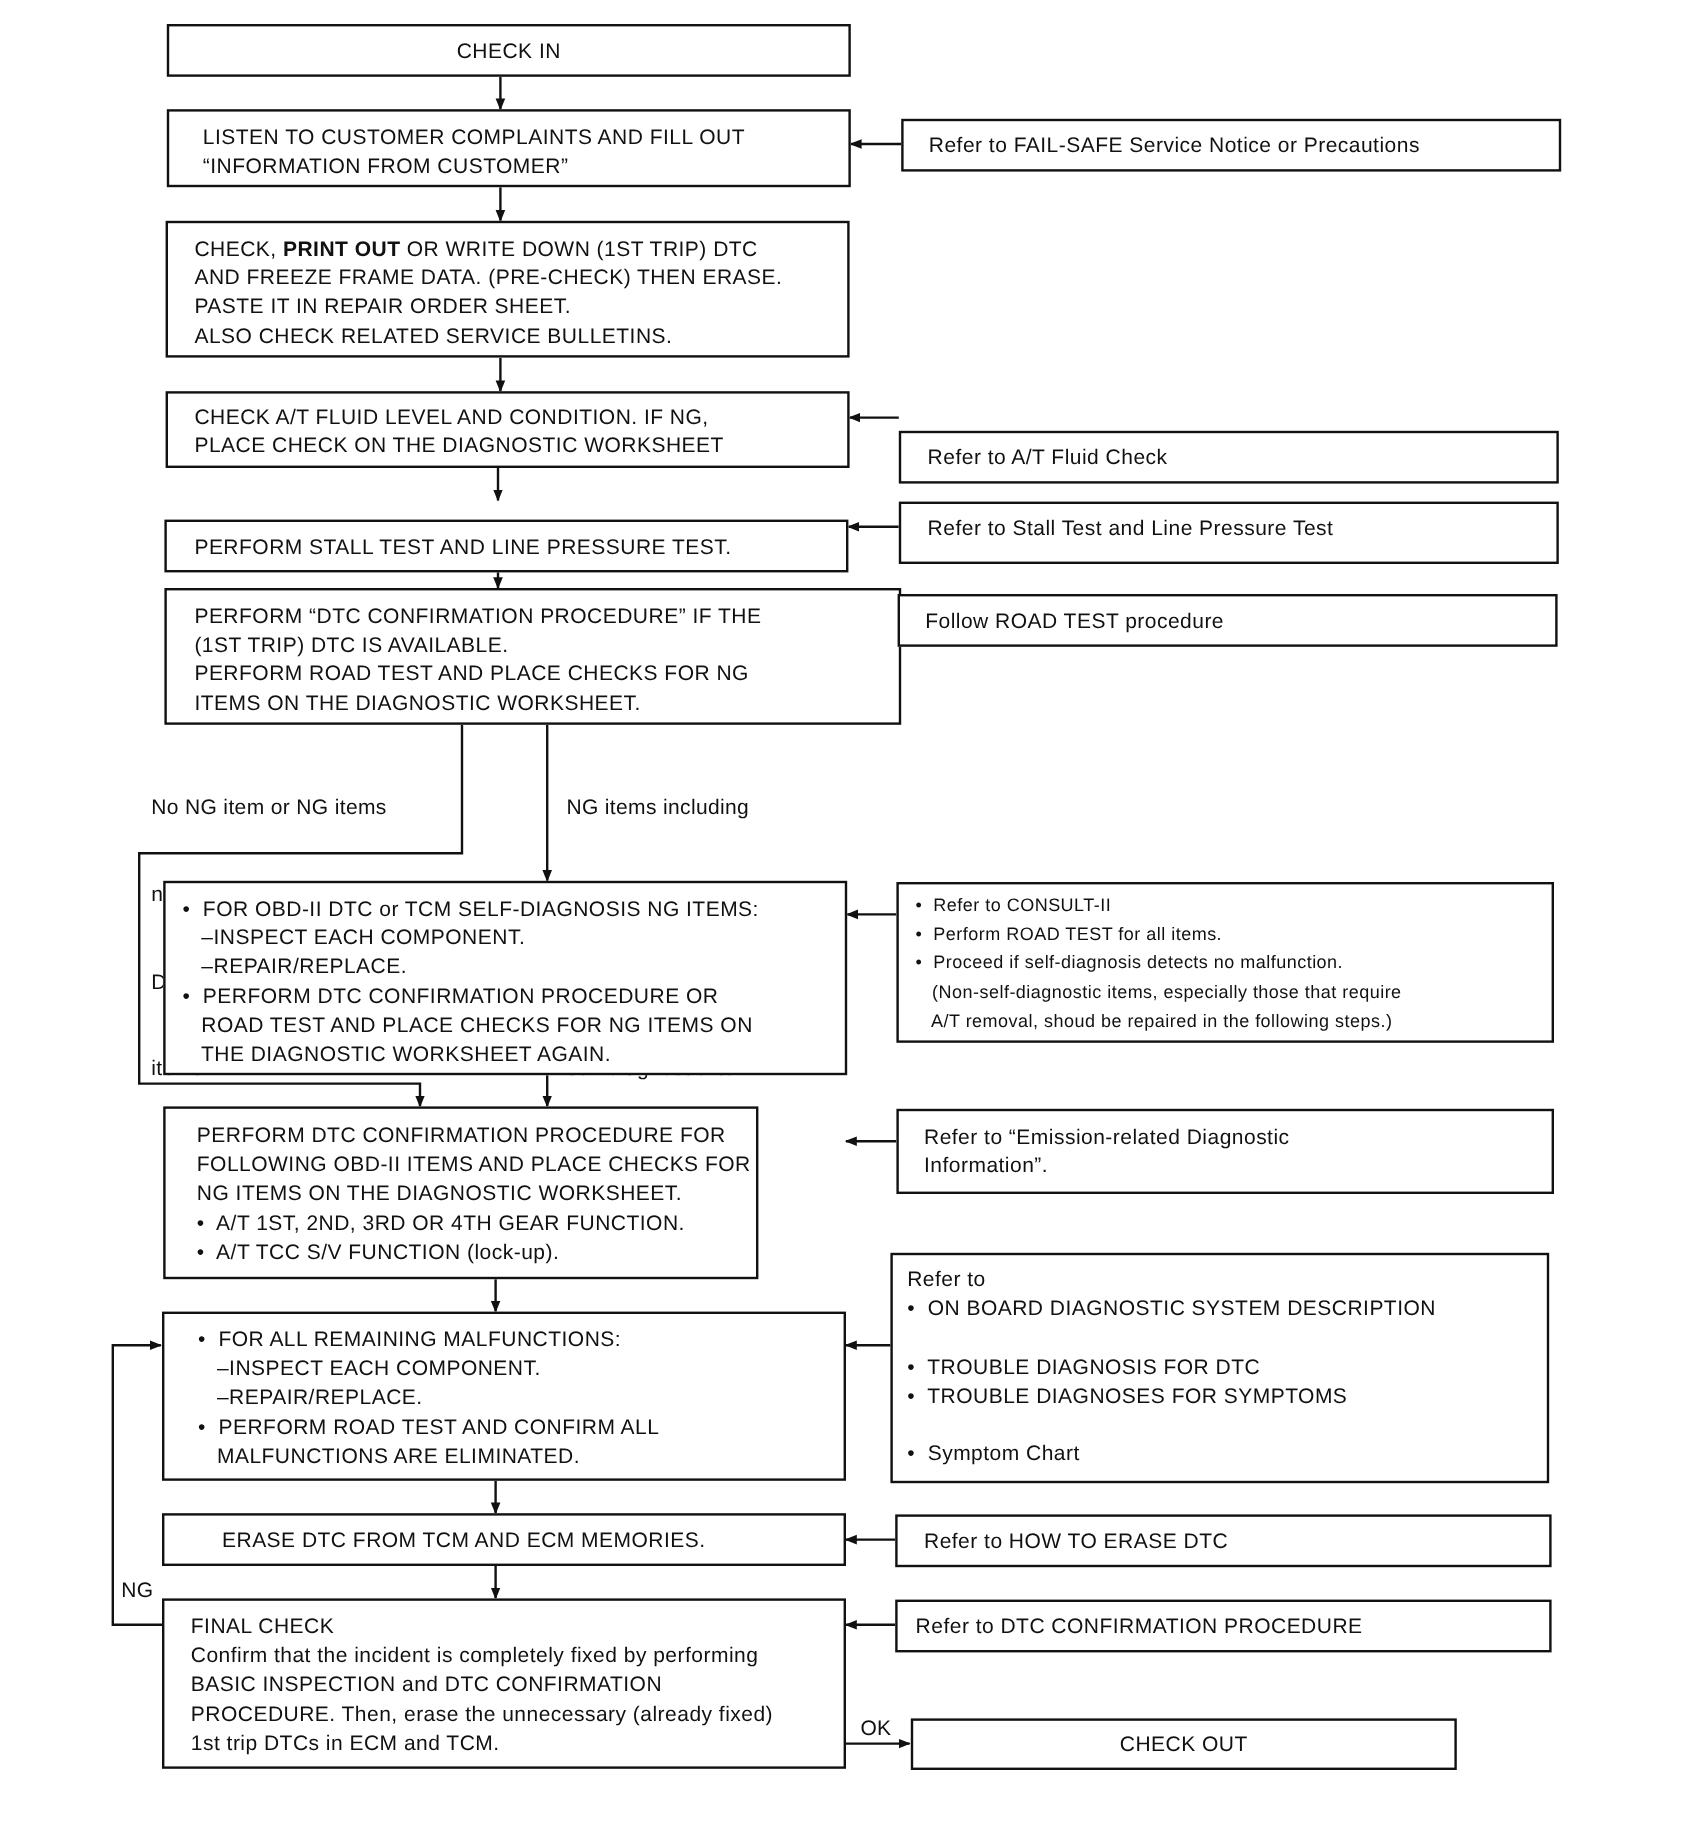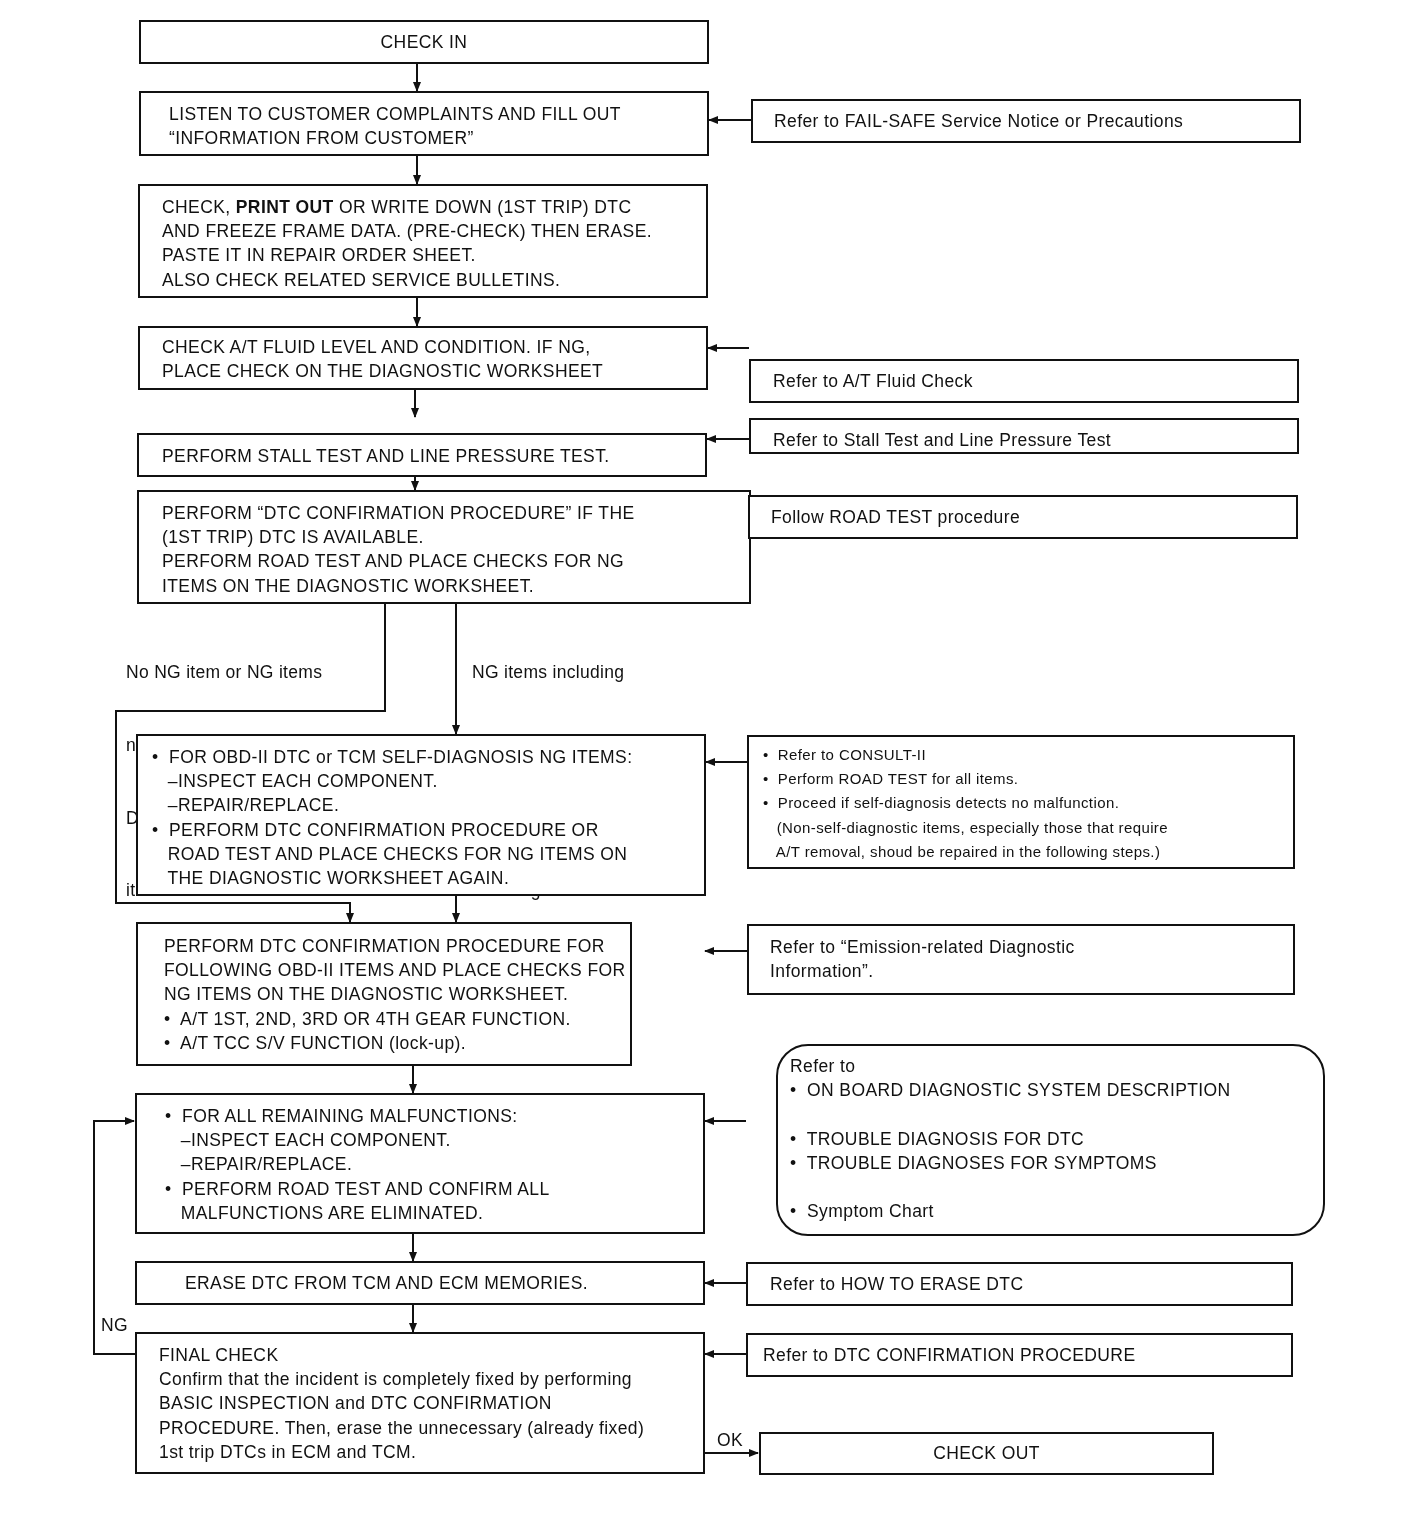--- a/index.html
+++ b/index.html
@@ -137,42 +137,42 @@
 </div>
 
 <div class="box" style="left:751px;top:99px;width:550px;height:44px;padding:8px 0 0 21px;">
   <span class="ln">Refer to FAIL-SAFE Service Notice or Precautions</span>
 </div>
 
 <div class="box" style="left:749px;top:326px;width:550px;height:44px;padding:8px 0 0 22px;margin-top:33px;">
   <span class="ln">Refer to A/T Fluid Check</span>
 </div>
 
-<div class="box" style="left:749px;top:418px;width:550px;height:36px;padding:8px 0 0 22px;">
+<div class="box" style="left:749px;top:418px;width:550px;height:52px;padding:8px 0 0 22px;">
   <span class="ln">Refer to Stall Test and Line Pressure Test</span>
 </div>
 
 <div class="box" style="left:748px;top:495px;width:550px;height:44px;padding:8px 0 0 21px;">
   <span class="ln">Follow ROAD TEST procedure</span>
 </div>
 
 <div class="box" style="left:747px;top:735px;width:548px;height:134px;padding:6px 0 0 14px;font-size:15px;">
   <span class="ln">•  Refer to CONSULT-II</span>
   <span class="ln">•  Perform ROAD TEST for all items.</span>
   <span class="ln">•  Proceed if self-diagnosis detects no malfunction.</span>
   <span class="ln">   (Non-self-diagnostic items, especially those that require</span>
   <span class="ln">   A/T removal, shoud be repaired in the following steps.)</span>
 </div>
 
 <div class="box" style="left:747px;top:924px;width:548px;height:71px;padding:9px 0 0 21px;">
   <span class="ln">Refer to “Emission-related Diagnostic</span>
   <span class="ln">Information”.</span>
 </div>
 
-<div class="box" style="left:776px;top:1044px;width:549px;height:192px;padding:8px 0 0 12px;border-radius:32px;">
+<div class="box" style="left:742px;top:1044px;width:549px;height:192px;padding:8px 0 0 12px;">
   <span class="ln">Refer to</span>
   <span class="ln">•  ON BOARD DIAGNOSTIC SYSTEM DESCRIPTION</span>
   <span class="ln">&nbsp;</span>
   <span class="ln">•  TROUBLE DIAGNOSIS FOR DTC</span>
   <span class="ln">•  TROUBLE DIAGNOSES FOR SYMPTOMS</span>
   <span class="ln">&nbsp;</span>
   <span class="ln">•  Symptom Chart</span>
 </div>
 
 <div class="box" style="left:746px;top:1262px;width:547px;height:44px;padding:8px 0 0 22px;">

